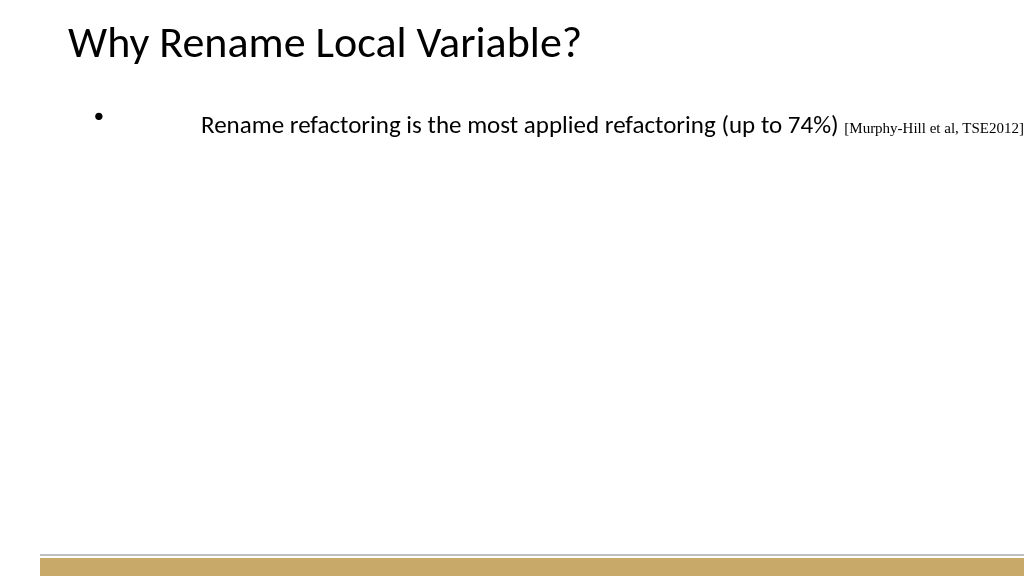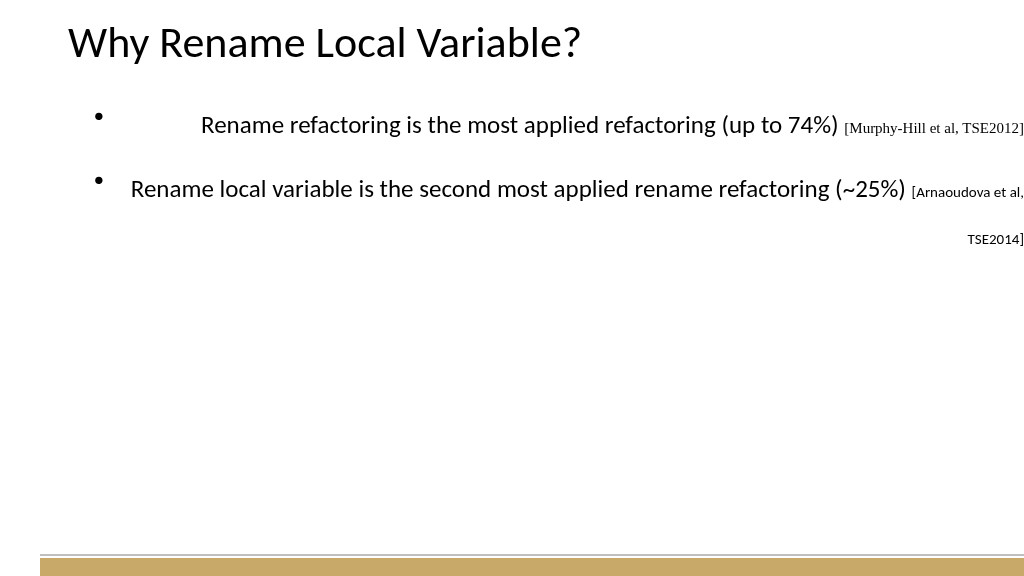--- a/index.html
+++ b/index.html
@@ -81,20 +81,17 @@
   </style>
 </head>
 <body>
 
 <div class="slide">
   <h1 class="title">Why Rename Local Variable?</h1>
   <ul class="bullets">
     <li>
       <span>Rename refactoring is the most applied refactoring (up to 74%) </span><span class="citation">[Murphy-Hill et al, TSE2012]</span>
     </li>
-    <li>
-      <span>Rename local variable is the second most applied rename refactoring (~25%) </span><span class="citation-sans">[Arnaoudova et al, TSE2014]</span>
-    </li>
   </ul>
   <div class="page-number">13</div>
   <div class="bottom-line-light"></div>
   <div class="bottom-line-accent"></div>
 </div>
 
 </body></html>

